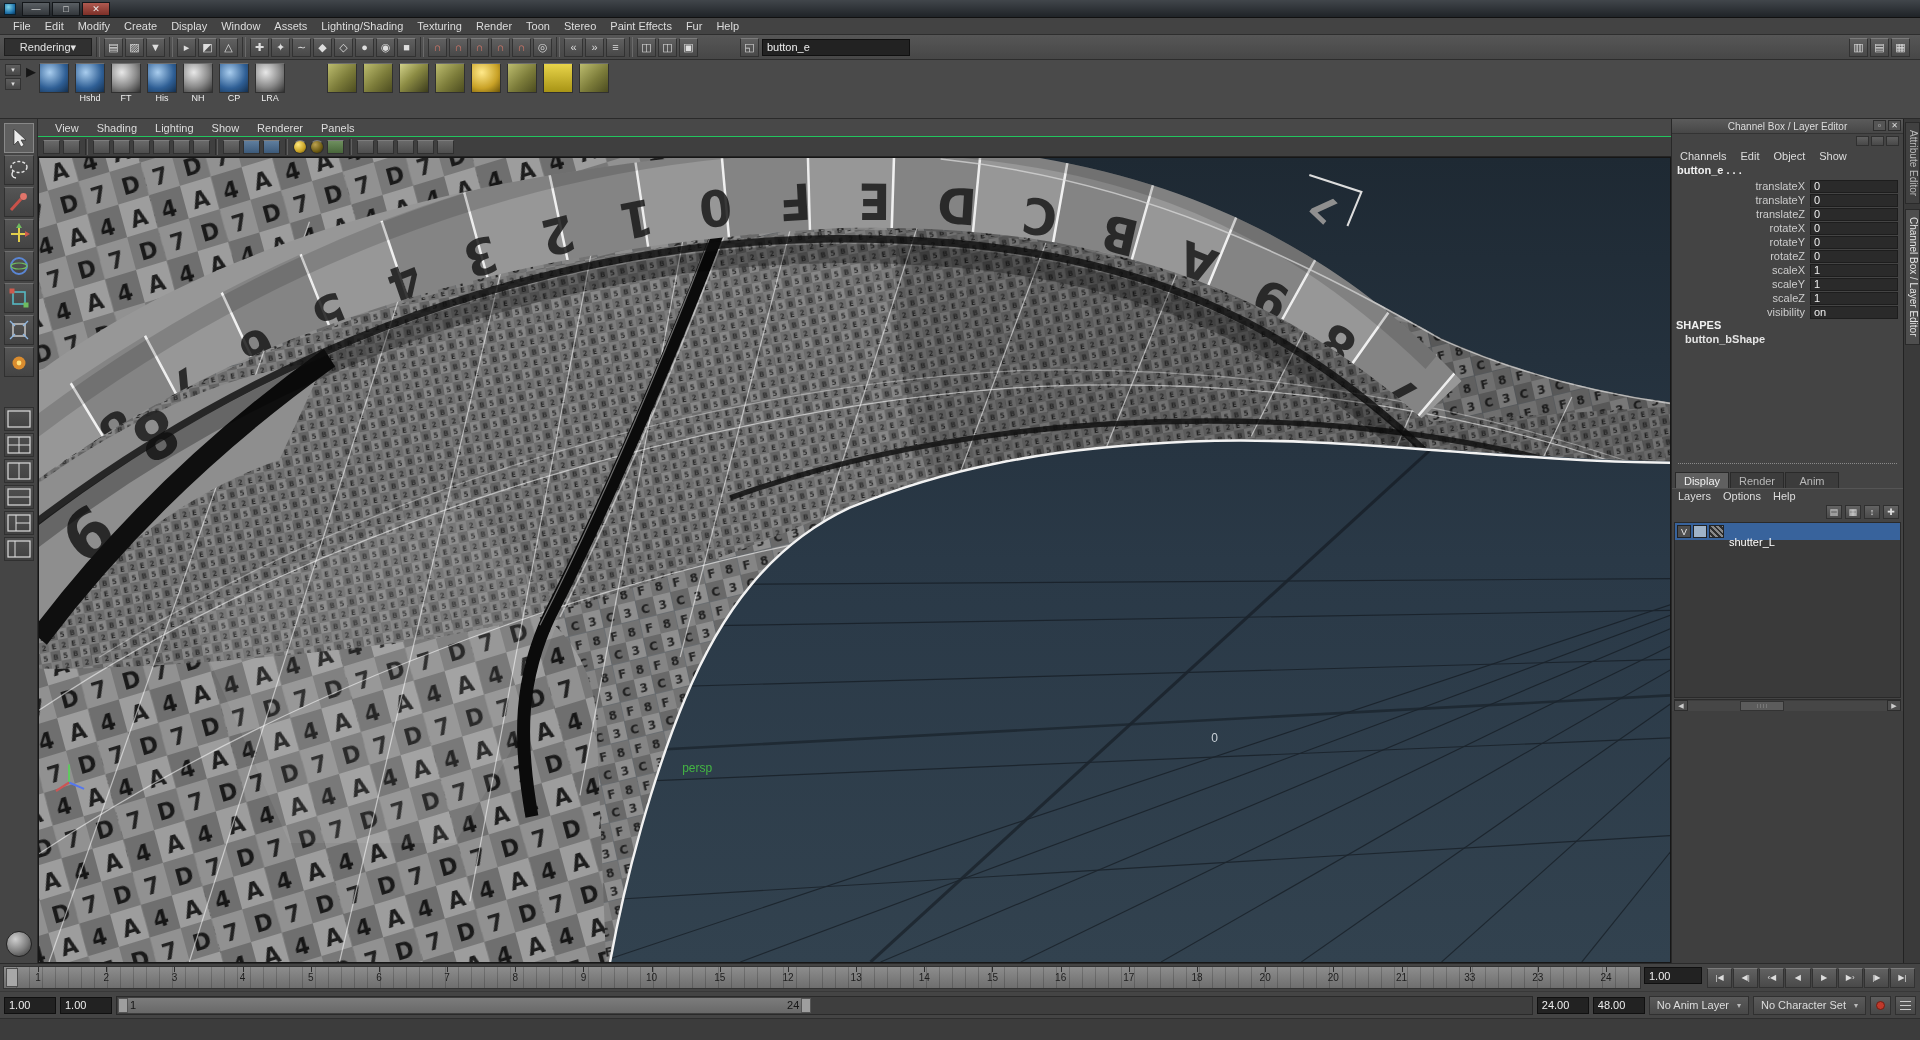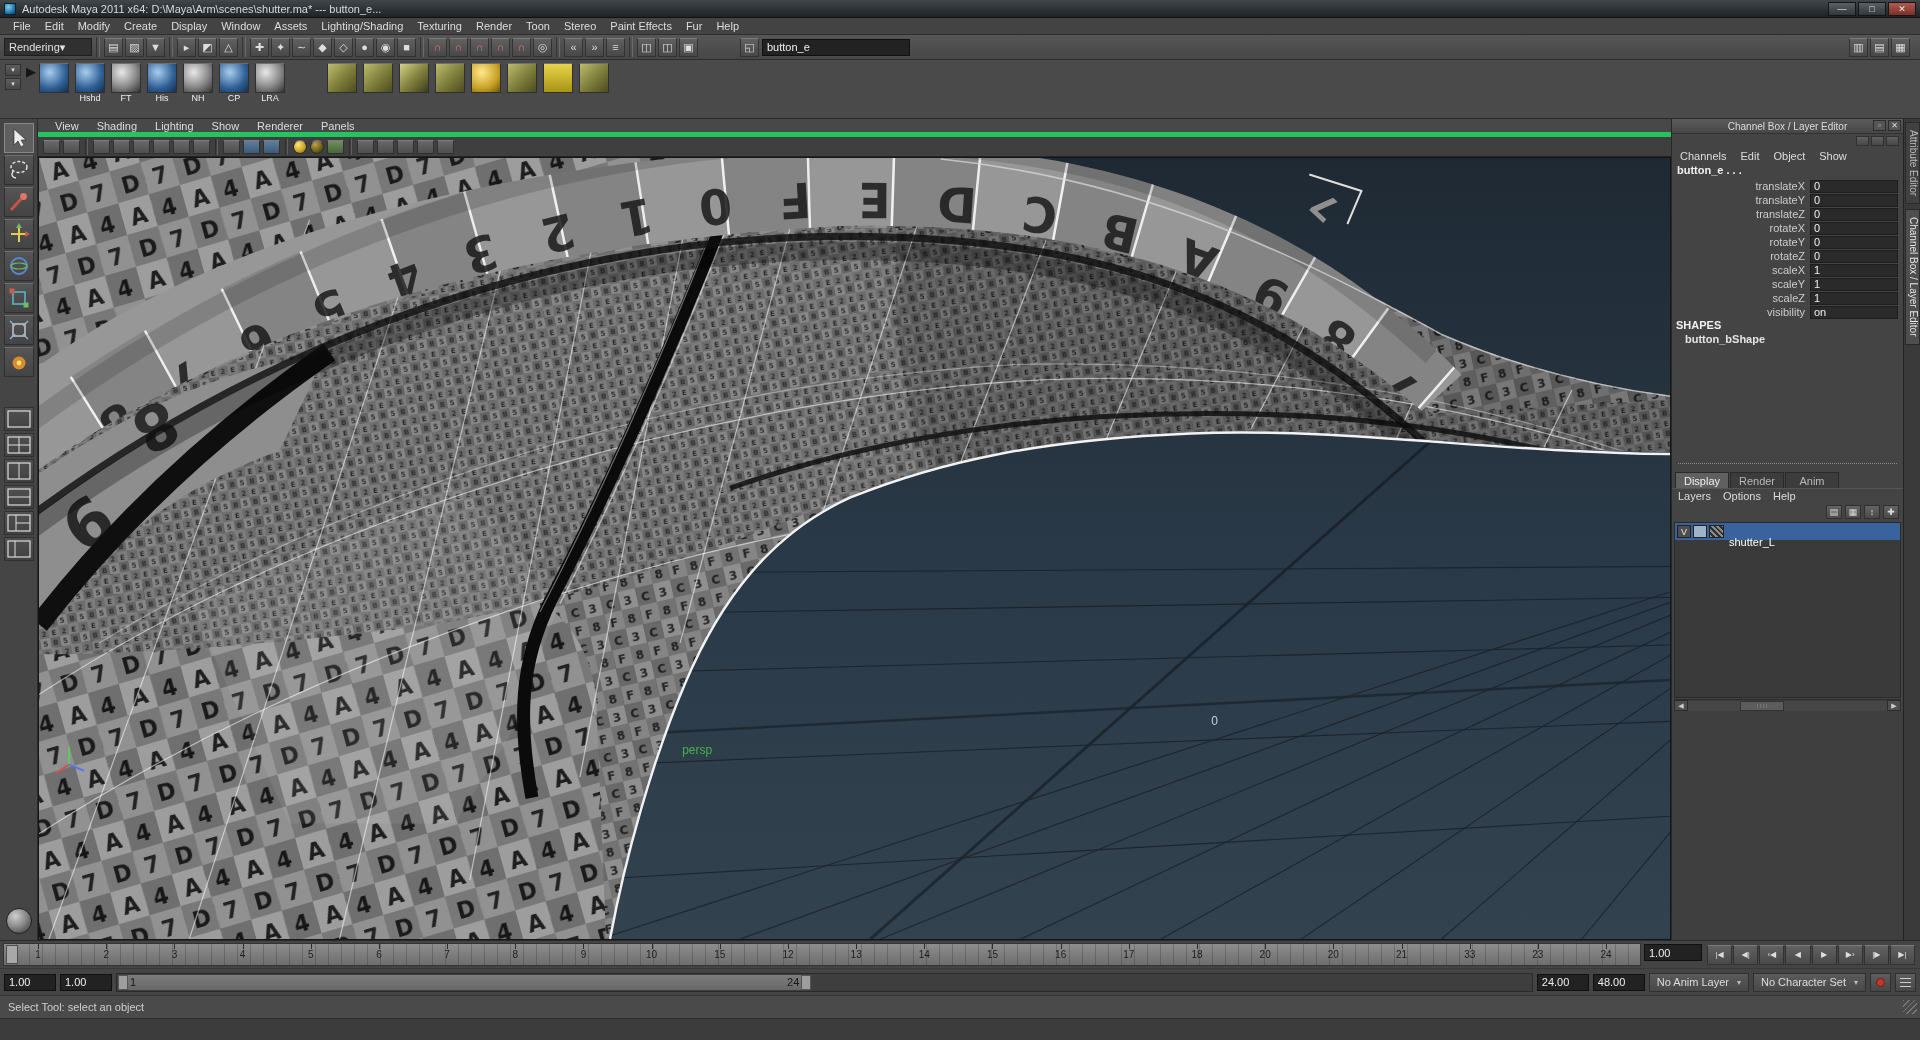--- a/index.html
+++ b/index.html
@@ -14,21 +14,21 @@
   .win-btns { display:flex; gap:2px; }
   .win-btn { width:28px; height:14px; background:linear-gradient(#5a5f64,#33373b); border:1px solid #14171a; color:#e8e8e8; font-size:9px; display:flex; align-items:center; justify-content:center; }
   .win-btn.close { background:linear-gradient(#b05a50,#7c3028); }
 
   
   .menubar { height:17px; background:#434343; border-bottom:1px solid #2e2e2e; display:flex; align-items:center; padding-left:6px; }
   .menubar .mi { padding:0 7px; color:#ddd; }
 
   
   .statusline { height:25px; background:linear-gradient(#565656,#474747); display:flex; align-items:center; gap:2px; padding:0 4px; border-bottom:1px solid #2d2d2d; }
-  .menuset { width:88px; height:18px; background:#303030; border:1px solid #1e1e1e; display:flex; align-items:center; justify-content:flex-start; padding:0 4px; color:#e2e2e2; }
+  .menuset { width:88px; height:18px; background:#303030; border:1px solid #1e1e1e; display:flex; align-items:center; justify-content:center; padding:0 4px; color:#e2e2e2; }
   .ic { width:19px; height:19px; background:linear-gradient(#606060,#484848); border:1px solid #323232; border-top-color:#7c7c7c; display:flex; align-items:center; justify-content:center; font-size:11px; color:#dedede; }
   .ic.mag { color:#e07a6a; }
   .sep { width:4px; height:20px; border-left:1px solid #333; border-right:1px solid #6a6a6a; margin:0 2px; }
   .sel-field-wrap { display:flex; align-items:center; gap:3px; margin-left:40px; }
   .txt-input { height:17px; background:#222; border:1px solid #101010; color:#eee; font-family:"Liberation Sans",sans-serif; font-size:11px; padding:0 4px; }
   .sel-input { width:148px; }
   .sl-spacer { flex:1; }
 
   
   .shelfrow { height:59px; background:#4a4a4a; display:flex; border-bottom:1px solid #2a2a2a; align-items:flex-start; }
@@ -52,21 +52,21 @@
 
   .toolbox { width:38px; background:#454545; border-right:1px solid #2c2c2c; display:flex; flex-direction:column; align-items:center; padding-top:4px; gap:2px; }
   .tool { width:30px; height:30px; background:linear-gradient(#555,#434343); border:1px solid #303030; border-top-color:#6f6f6f; display:flex; align-items:center; justify-content:center; }
   .tool.sel { background:#5f5f5f; border-color:#888; }
   .tb-gap { height:26px; }
   .layoutbtn { width:30px; height:24px; background:linear-gradient(#505050,#414141); border:1px solid #303030; display:flex; align-items:center; justify-content:center; }
   .tb-bottom { margin-top:auto; margin-bottom:6px; }
   .tb-sphere { width:26px; height:26px; border-radius:50%; background:radial-gradient(circle at 35% 30%,#cfcfcf,#7d7d7d 55%,#2e2e2e); border:1px solid #222; }
 
   .workspace { flex:1; display:flex; flex-direction:column; min-width:0; }
-  .panel-menubar { height:18px; background:#484848; display:flex; align-items:center; padding-left:8px; border-bottom:5px solid #22c55e; }
+  .panel-menubar { height:18px; background:#484848; display:flex; align-items:center; padding-left:8px; border-bottom:1px solid #22c55e; }
   .pm-item { padding:0 9px; color:#ddd; }
   .panel-toolbar { height:20px; background:#3f3f3f; display:flex; align-items:center; gap:3px; padding:0 5px; border-bottom:1px solid #242424; }
   .vpi { width:17px; height:14px; background:linear-gradient(#696969,#4e4e4e); border:1px solid #303030; border-top-color:#7d7d7d; }
   .vpi.b { background:linear-gradient(#5f7e9e,#3c5a7a); }
   .vpi.y { border-radius:50%; width:14px; background:radial-gradient(circle at 35% 30%,#ffe87a,#c7a125 60%,#5e4b06); }
   .vpi.yd { border-radius:50%; width:14px; background:radial-gradient(circle at 35% 30%,#bba14f,#6e5c14 60%,#2e2602); }
   .vpi.g { background:linear-gradient(#6e8f5e,#48663a); }
   .vsep { width:3px; height:16px; border-left:1px solid #2d2d2d; border-right:1px solid #5f5f5f; margin:0 2px; }
 
   .viewport { flex:1; position:relative; background:#28343f; border:1px solid #161616; min-height:0; }
@@ -143,21 +143,20 @@
   .help-grip { margin-left:auto; width:14px; height:14px; margin-right:3px; background:repeating-linear-gradient(135deg,#777 0 1px,transparent 1px 4px); }
   .bottom-fill { height:22px; background:#3c3c3c; border-top:1px solid #2e2e2e; }
 </style>
 </head>
 <body>
 
 <div class="app">
 
   <div class="titlebar">
     <span class="maya-logo"></span>
-    <span class="title-text">Autodesk Maya 2011 x64: D:\Maya\Arm\scenes\shutter.ma*   ---   button_e...</span>
     <span class="win-btns">
       <span class="win-btn">—</span>
       <span class="win-btn">□</span>
       <span class="win-btn close">✕</span>
     </span>
   </div>
 
   <div class="menubar">
 
   <span class="mi">File</span>
@@ -746,19 +745,15 @@
     </span>
     <span class="rr-icon">
         <span class="key-dot"></span>
       </span>
     <span class="rr-icon">
         <span class="pref-lines"></span>
       </span>
   </div>
 
 
-  <div class="help-row">
-    <span>Select Tool: select an object</span>
-    <span class="help-grip"></span>
-  </div>
   <div class="bottom-fill"></div>
 
 </div>
 
 </body></html>

